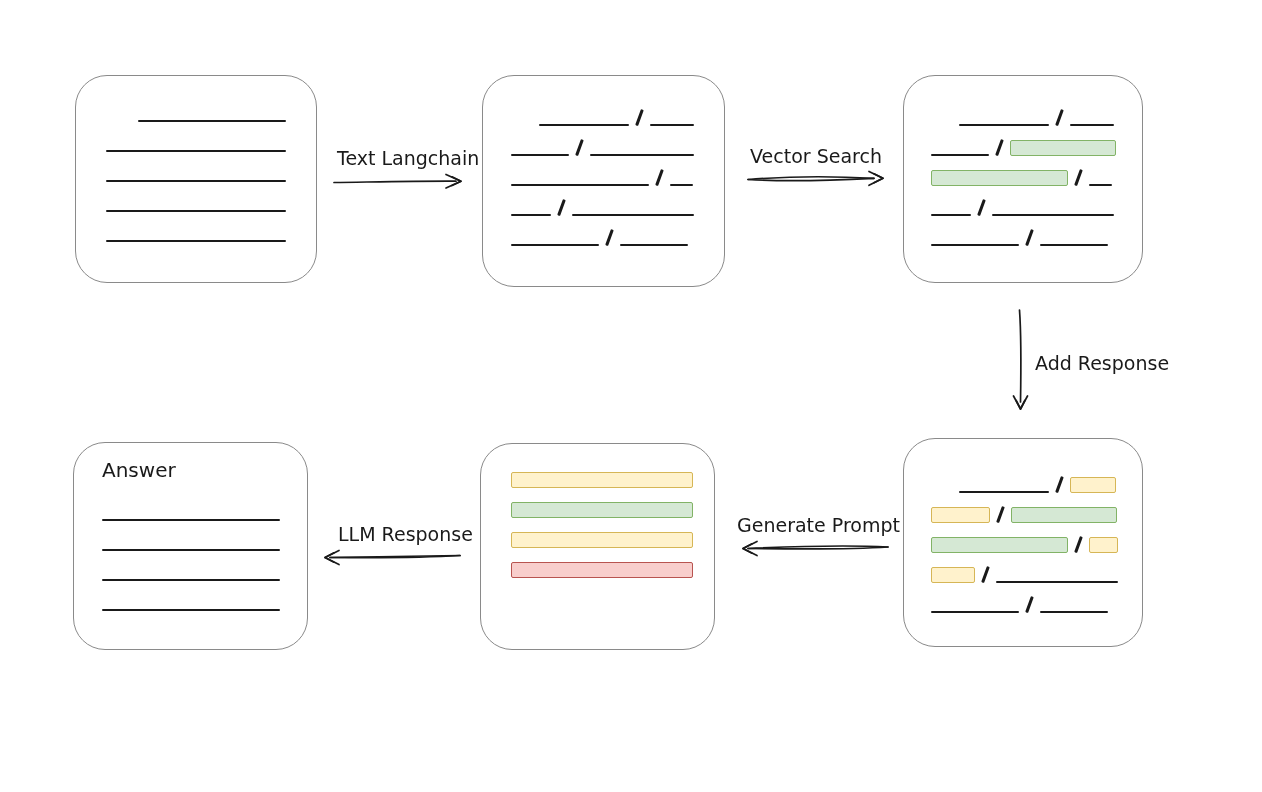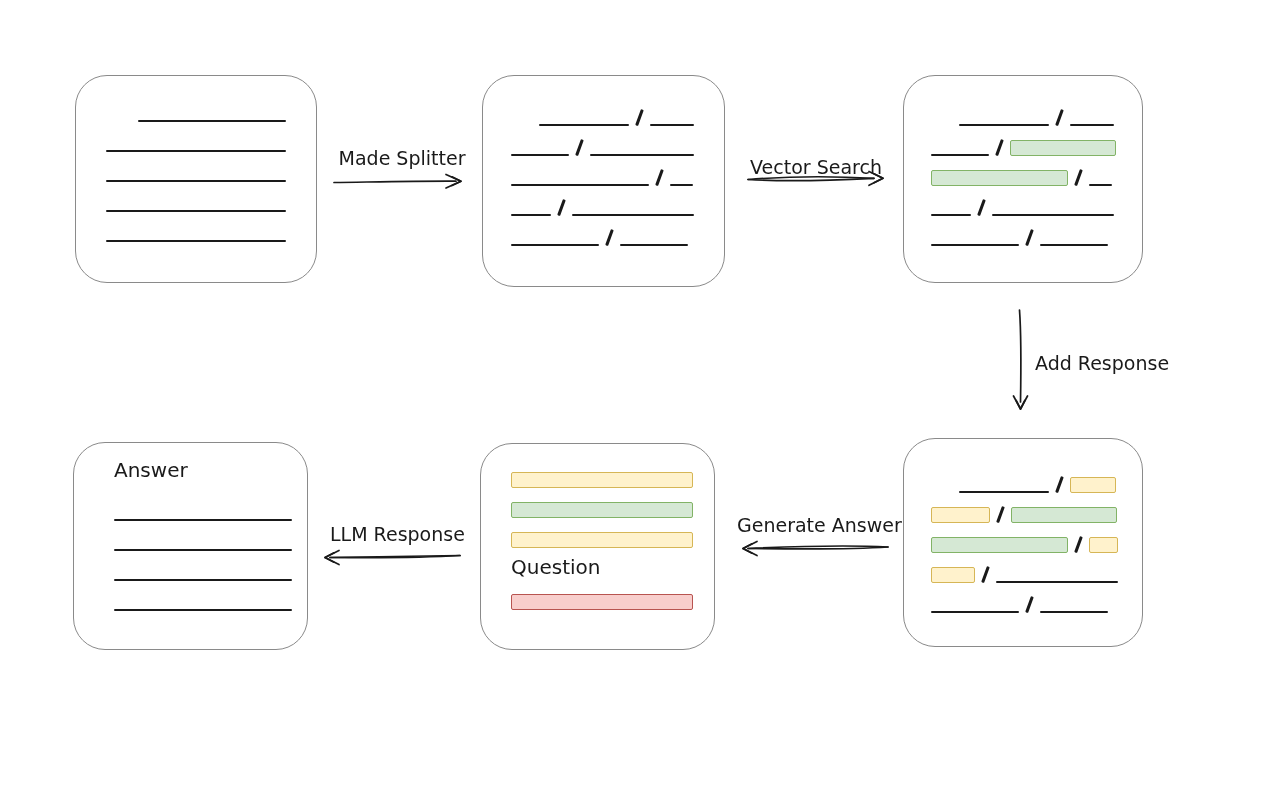--- a/index.html
+++ b/index.html
@@ -16,21 +16,21 @@
   }
   .box{
     position:absolute;box-sizing:border-box;background:#ffffff;
     border:1.4px solid var(--box-border);border-radius:32px;
   }
   #doc-box{left:75px;top:75px;width:242px;height:208px;padding:16px 0 0 30px;}
   #chunks-box{left:482px;top:75px;width:243px;height:212px;padding:20px 0 0 28px;}
   #vector-box{left:903px;top:75px;width:240px;height:208px;padding:20px 0 0 27px;}
   #context-box{left:903px;top:438px;width:240px;height:209px;padding:24px 0 0 27px;}
   #prompt-box{left:480px;top:443px;width:235px;height:207px;padding:14px 0 0 30px;}
-  #answer-box{left:73px;top:442px;width:235px;height:208px;padding:14px 0 0 40px;}
+  #answer-box{left:73px;top:442px;width:235px;height:208px;padding:14px 0 0 28px;}
 
   .seg-row{display:flex;align-items:flex-end;height:30px;}
   .seg{flex:none;}
   .seg-line{height:2px;background:var(--ink);border-radius:1px;}
   .seg-gap{height:1px;}
   .seg-slash{width:2.5px;height:17px;background:var(--ink);border-radius:1px;
              transform:rotate(20deg);margin:0 9px;}
   .seg-green,.seg-yellow,.seg-red{height:14px;border-radius:2px;border:1.6px solid;}
   .seg-green{background:var(--green-fill);border-color:var(--green-stroke);}
   .seg-yellow{background:var(--yellow-fill);border-color:var(--yellow-stroke);}
@@ -176,21 +176,20 @@
         <div class="seg-row">
           <div class="seg seg-yellow" style="width: 180px;"></div>
         </div>
         <div class="seg-row">
           <div class="seg seg-green" style="width: 180px;"></div>
         </div>
         <div class="seg-row">
           <div class="seg seg-yellow" style="width: 180px;"></div>
         </div>
       </div>
-    <div class="box-label q">Question</div>
     <div data-rows="diagram.boxes.prompt.question_rows">
         <div class="seg-row">
           <div class="seg seg-red" style="width: 180px;"></div>
         </div>
       </div>
   </div>
 
   <div class="box" id="answer-box">
     <div class="box-label">Answer</div>
     <div data-rows="diagram.boxes.answer.rows">
@@ -202,25 +201,25 @@
         </div>
         <div class="seg-row">
           <div class="seg seg-line" style="width: 178px;"></div>
         </div>
         <div class="seg-row">
           <div class="seg seg-line" style="width: 178px;"></div>
         </div>
       </div>
   </div>
 
-  <span class="arrow-label" style="left:337px;top:147px;width:130px;">Made Splitter</span>
-  <span class="arrow-label" style="left:746px;top:145px;width:140px;margin-top:11px;">Vector Search</span>
+  <span class="arrow-label" style="left:337px;top:147px;width:130px;">Text Langchain</span>
+  <span class="arrow-label" style="left:746px;top:145px;width:140px;">Vector Search</span>
   <span class="arrow-label" style="left:1035px;top:352px;text-align:left;">Add Response</span>
-  <span class="arrow-label" style="left:737px;top:514px;width:148px;">Generate Answer</span>
-  <span class="arrow-label" style="left:330px;top:523px;width:124px;">LLM Response</span>
+  <span class="arrow-label" style="left:737px;top:514px;width:148px;">Generate Prompt</span>
+  <span class="arrow-label" style="left:338px;top:523px;width:124px;">LLM Response</span>
 
   <svg class="arrow-svg" style="left:333px;top:170px;" width="134" height="24" aria-hidden="true">
     <path d="M1 12.5 C 40 12, 85 11, 123 11.2"></path>
     <path d="M113 4.5 L128 11.2 L113 18"></path>
     <path d="M119 6.8 L128 11.2 L119 15.6"></path>
   </svg>
 
   <svg class="arrow-svg" style="left:746px;top:167px;" width="142" height="24" aria-hidden="true">
     <path d="M2 12.5 C 45 9, 95 9.5, 128 11.3"></path>
     <path d="M2 12.5 C 45 15.2, 95 13, 128 11.3"></path>

